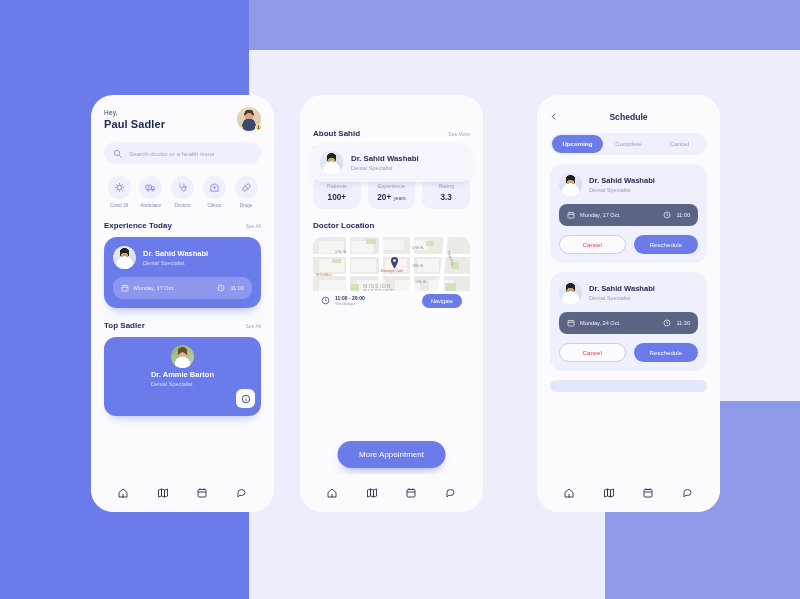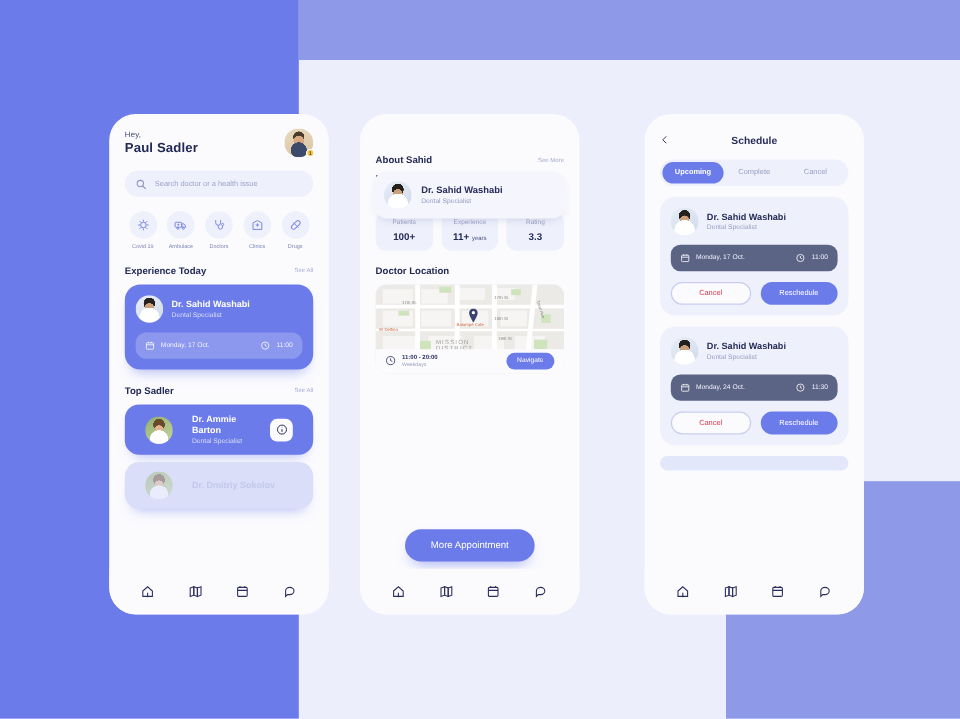--- a/index.html
+++ b/index.html
@@ -89,23 +89,24 @@
   .doc-n { font-size:7.5px; color:#fff; font-weight:600; }
   .doc-s { font-size:5.6px; color:#d9ddfa; margin-top:2px; }
   .when {
     margin-top:8px; background: rgba(255,255,255,.22); border-radius:9px;
     height: 22px; display:flex; align-items:center; padding:0 8px; gap:5px;
   }
   .when .t { font-size:5.6px; color:#f1f2fe; }
   .when .sp { flex:1; }
 
   .top-card {
-    margin-top:7px; background:#6c7bea; border-radius:12px; padding:8px 17px;
-    display:flex; align-items:center; gap:16px;
+    margin-top:7px; background:#6c7bea; border-radius:12px; padding:8px 6px;
+    display:flex; align-items:center; gap:2px;
     box-shadow: 0 7px 11px -7px rgba(108,123,234,.6);
+    flex-direction: column;
   }
   .info-btn {
     margin-left:auto; width:19px; height:19px; border-radius:6px; background:#fbfbfe;
     display:flex; align-items:center; justify-content:center; flex:none;
   }
   .top-card.ghost {
     background:#dadef8; margin-top:6px;
   }
   .top-card.ghost .doc-n { color:#c2c8ee; }
   .top-card.ghost .doc-pic { opacity:.45; }
@@ -330,26 +331,20 @@
       </div>
       <div class="info-btn">
         <svg width="10" height="10" viewBox="0 0 24 24" stroke="#2a2e5c" fill="none" stroke-width="2">
           <circle cx="12" cy="12" r="9"></circle>
               <line x1="12" y1="11" x2="12" y2="16.5"></line>
           <circle cx="12" cy="7.6" r="0.9" fill="#2a2e5c" stroke="none"></circle>
         </svg>
       </div>
     </div>
 
-    <div class="top-card ghost">
-      <div class="doc-pic f"></div>
-      <div>
-        <div class="doc-n">Dr. Dmitriy Sokolov</div>
-      </div>
-    </div>
   </div>
 
   <div class="bnav">
     <svg width="12" height="12" viewBox="0 0 24 24" stroke="#2a2e5c" fill="none" stroke-width="1.8">
       <path d="M4 11 12 4l8 7v9H4z"></path>
           <line x1="12" y1="14" x2="12" y2="21.5"></line>
     </svg>
     <svg width="12" height="12" viewBox="0 0 24 24" stroke="#2a2e5c" fill="none" stroke-width="1.8">
       <path d="M3 6l6-2v14l-6 2z"></path>
           <path d="M9 4l6 2v14l-6-2z"></path>
@@ -386,21 +381,21 @@
     </div>
     <div class="para">Dr. Sahid Washabi is a dental specialist with an 12+ years experience.</div>
 
     <div class="stats">
       <div class="stat">
         <div class="k">Patients</div>
         <div class="v">100+</div>
       </div>
       <div class="stat">
         <div class="k">Experience</div>
-        <div class="v"><span>11+</span>
+        <div class="v"><span>20+</span>
           <small>years</small></div>
       </div>
       <div class="stat">
         <div class="k">Rating</div>
         <div class="v">3.3</div>
       </div>
     </div>
 
     <div class="sect-t" style="margin-top:12px">Doctor Location</div>
 

